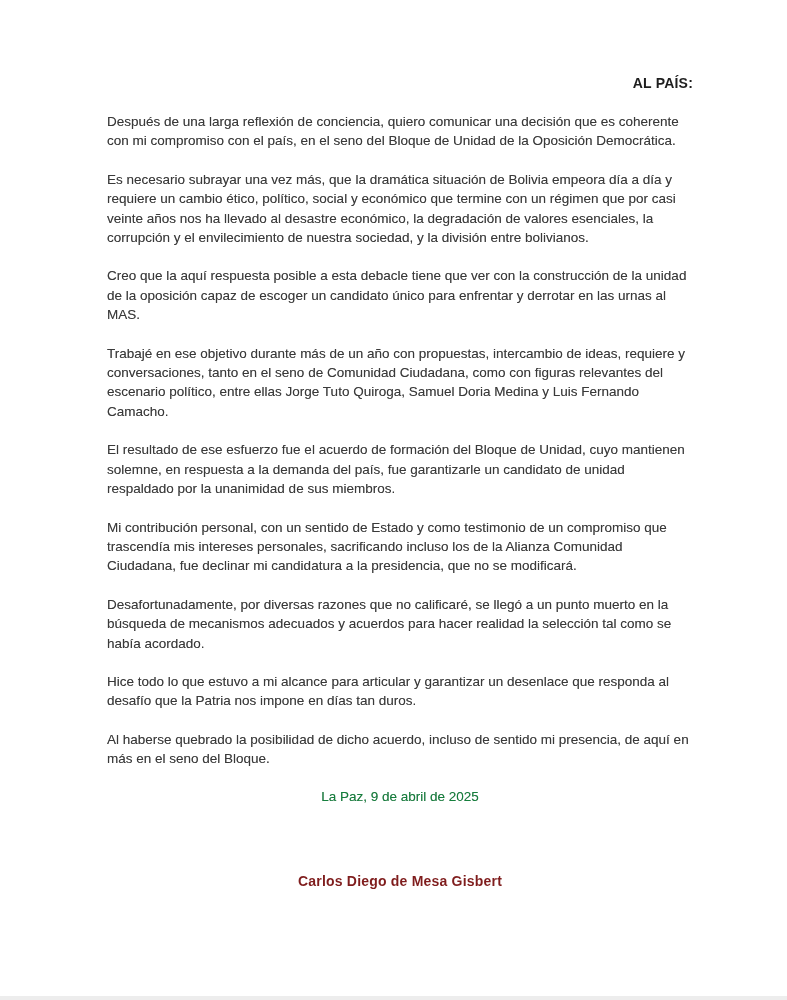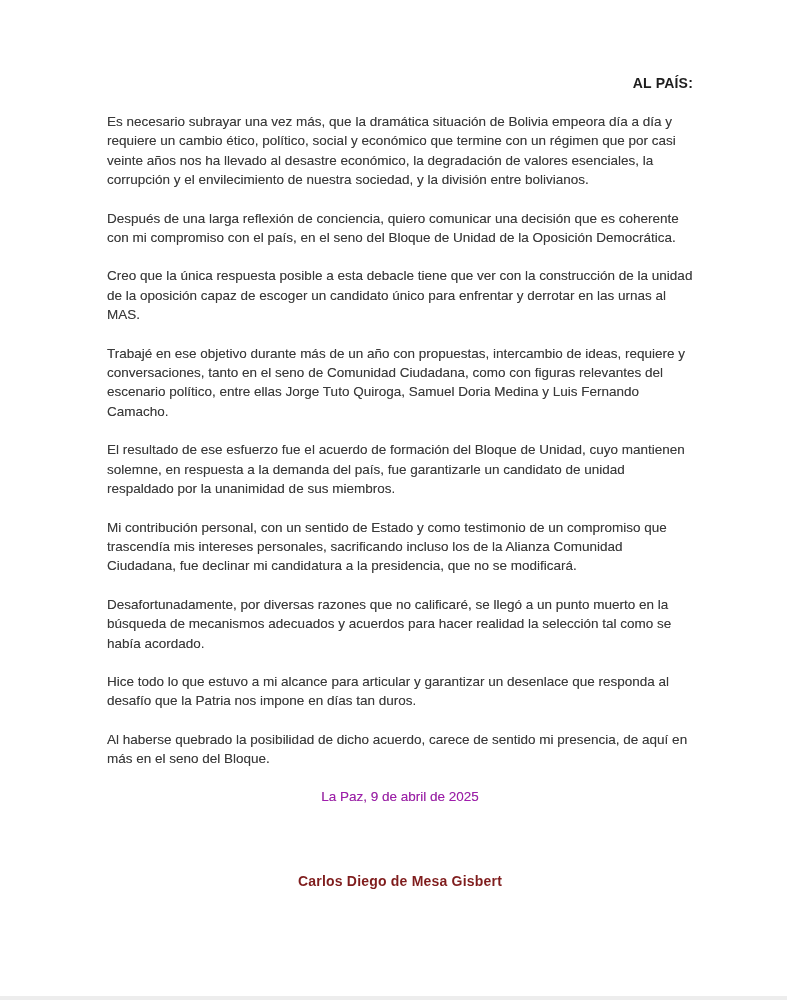--- a/index.html
+++ b/index.html
@@ -32,21 +32,21 @@
   }
   .para {
     font-size: 13.5px;
     line-height: 19.4px;
     margin: 0 0 19px 0;
     color: #3a3a3a;
     text-shadow: 0 0 0.5px rgba(60,60,60,0.45);
   }
   .dateline {
     font-size: 13.5px;
-    color: #a21caf;
+    color: #15803d;
     text-align: center;
     margin-top: 20px;
     text-shadow: 0 0 0.5px rgba(60,60,60,0.45);
   }
   .signature {
     font-size: 14px;
     font-weight: bold;
     color: #7f1d1d;
     text-align: center;
     margin-top: 69px;
@@ -64,29 +64,29 @@
 </head>
 <body>
 
 <div class="page">
   <div class="content">
 
     <h1 class="salutation">AL PAÍS:</h1>
 
     <div>
 
-    <p class="para">Es necesario subrayar una vez más, que la dramática situación de Bolivia empeora día a día y requiere un cambio ético, político, social y económico que termine con un régimen que por casi veinte años nos ha llevado al desastre económico, la degradación de valores esenciales, la corrupción y el envilecimiento de nuestra sociedad, y la división entre bolivianos.</p>
-        <p class="para">Después de una larga reflexión de conciencia, quiero comunicar una decisión que es coherente con mi compromiso con el país, en el seno del Bloque de Unidad de la Oposición Democrática.</p>
-        <p class="para">Creo que la única respuesta posible a esta debacle tiene que ver con la construcción de la unidad de la oposición capaz de escoger un candidato único para enfrentar y derrotar en las urnas al MAS.</p>
+    <p class="para">Después de una larga reflexión de conciencia, quiero comunicar una decisión que es coherente con mi compromiso con el país, en el seno del Bloque de Unidad de la Oposición Democrática.</p>
+        <p class="para">Es necesario subrayar una vez más, que la dramática situación de Bolivia empeora día a día y requiere un cambio ético, político, social y económico que termine con un régimen que por casi veinte años nos ha llevado al desastre económico, la degradación de valores esenciales, la corrupción y el envilecimiento de nuestra sociedad, y la división entre bolivianos.</p>
+        <p class="para">Creo que la aquí respuesta posible a esta debacle tiene que ver con la construcción de la unidad de la oposición capaz de escoger un candidato único para enfrentar y derrotar en las urnas al MAS.</p>
         <p class="para">Trabajé en ese objetivo durante más de un año con propuestas, intercambio de ideas, requiere y conversaciones, tanto en el seno de Comunidad Ciudadana, como con figuras relevantes del escenario político, entre ellas Jorge Tuto Quiroga, Samuel Doria Medina y Luis Fernando Camacho.</p>
         <p class="para">El resultado de ese esfuerzo fue el acuerdo de formación del Bloque de Unidad, cuyo mantienen solemne, en respuesta a la demanda del país, fue garantizarle un candidato de unidad respaldado por la unanimidad de sus miembros.</p>
         <p class="para">Mi contribución personal, con un sentido de Estado y como testimonio de un compromiso que trascendía mis intereses personales, sacrificando incluso los de la Alianza Comunidad Ciudadana, fue declinar mi candidatura a la presidencia, que no se modificará.</p>
         <p class="para">Desafortunadamente, por diversas razones que no calificaré, se llegó a un punto muerto en la búsqueda de mecanismos adecuados y acuerdos para hacer realidad la selección tal como se había acordado.</p>
         <p class="para">Hice todo lo que estuvo a mi alcance para articular y garantizar un desenlace que responda al desafío que la Patria nos impone en días tan duros.</p>
-        <p class="para">Al haberse quebrado la posibilidad de dicho acuerdo, carece de sentido mi presencia, de aquí en más en el seno del Bloque.</p>
+        <p class="para">Al haberse quebrado la posibilidad de dicho acuerdo, incluso de sentido mi presencia, de aquí en más en el seno del Bloque.</p>
       </div>
 
     <div class="dateline">La Paz, 9 de abril de 2025</div>
 
     <div class="signature">Carlos Diego de Mesa Gisbert</div>
 
   </div>
   <div class="bottom-edge"></div>
 </div>
 

